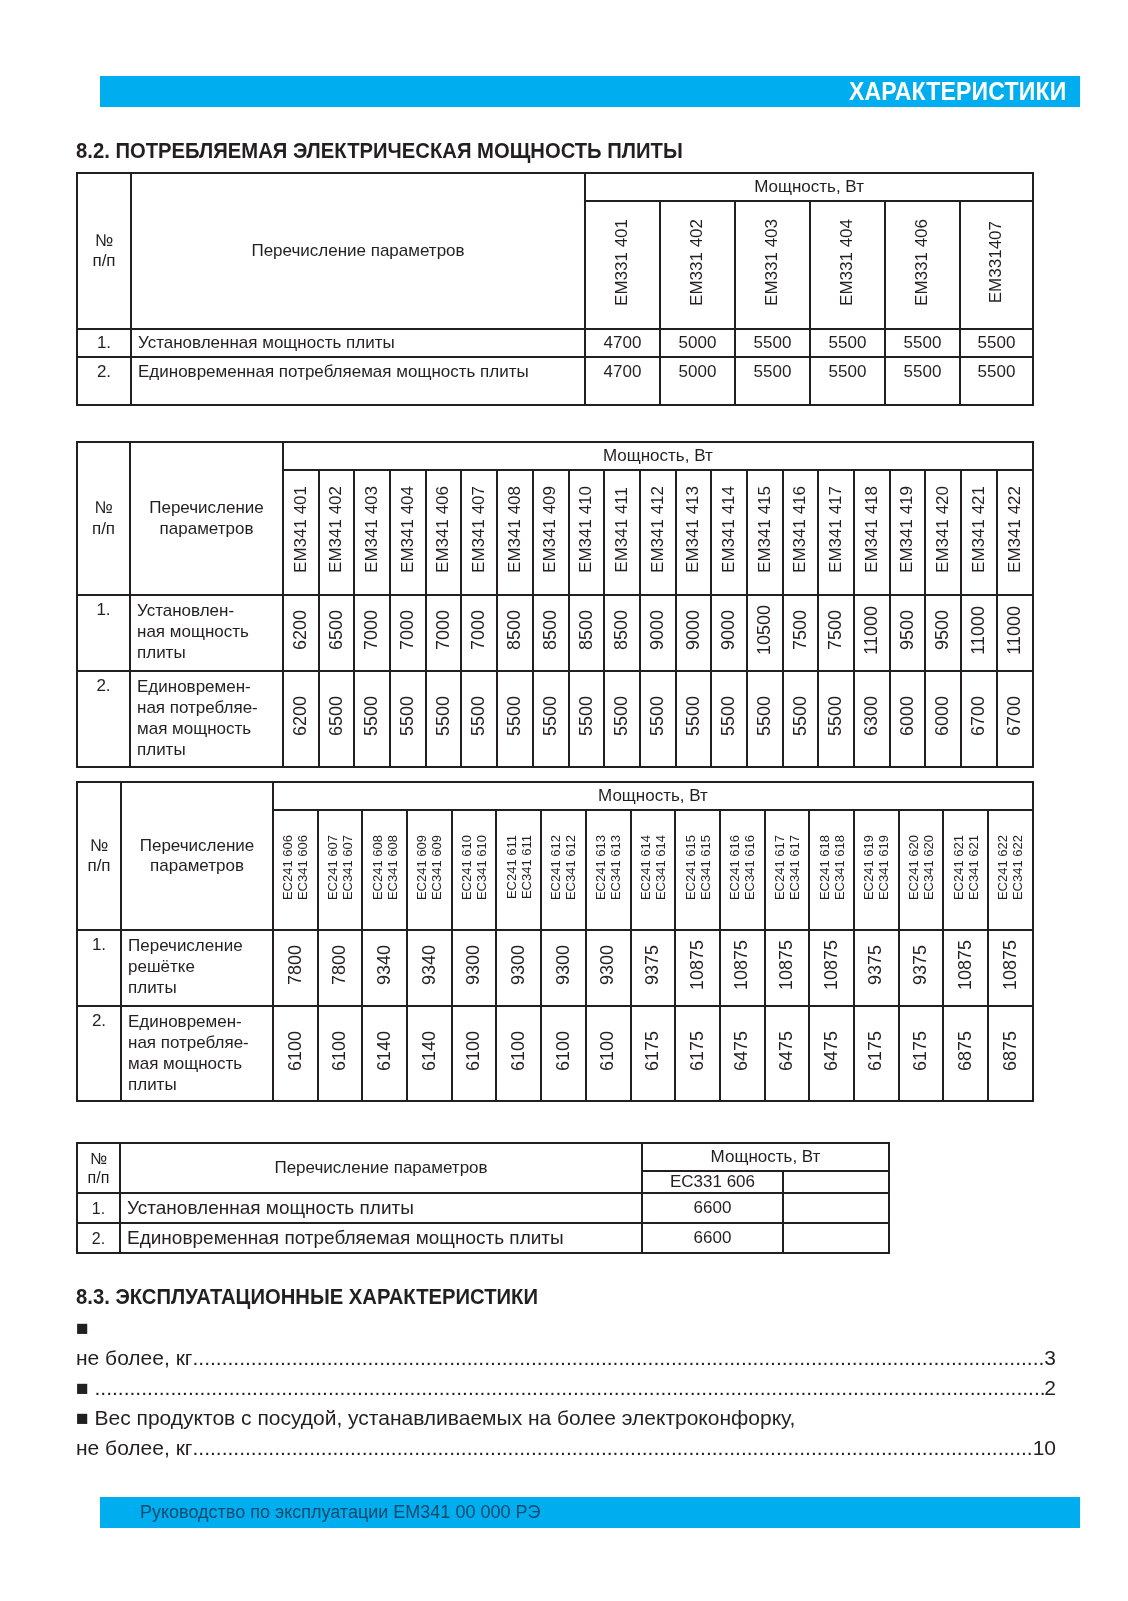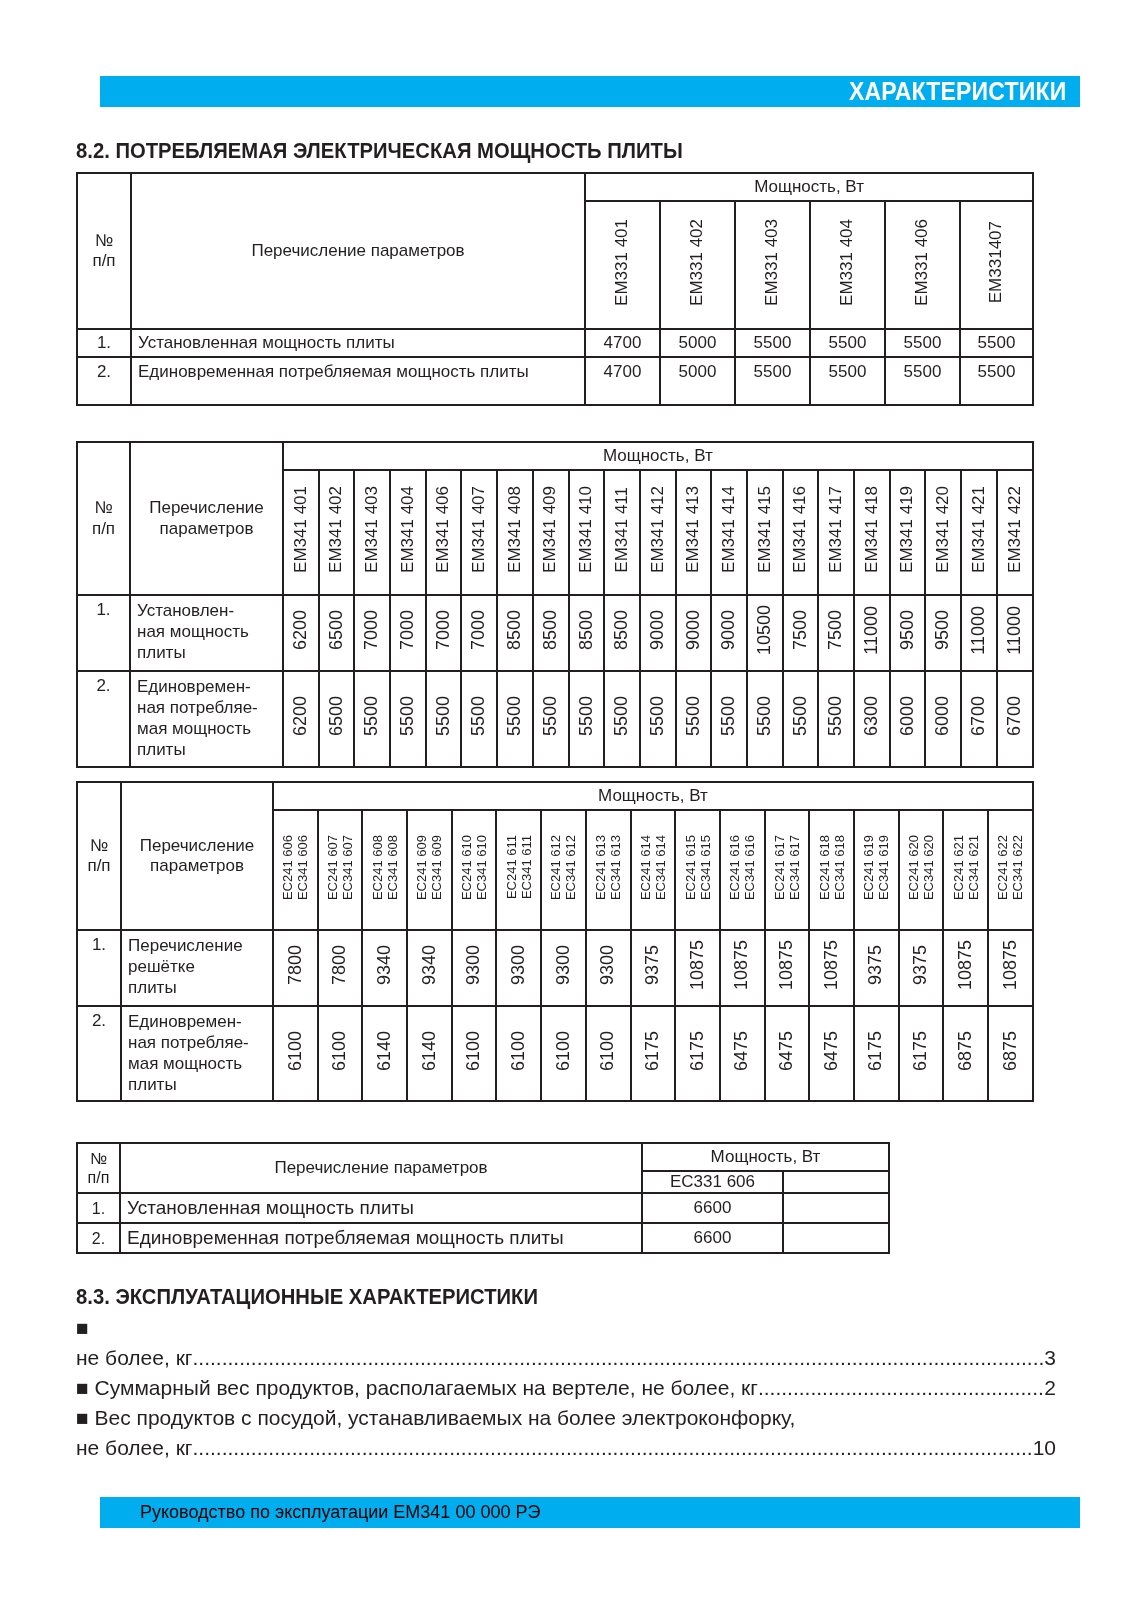--- a/index.html
+++ b/index.html
@@ -14,21 +14,21 @@
   .vtext.small { font-size: 13px; line-height: 15px; }
   .vval { display: inline-block; writing-mode: vertical-rl; transform: rotate(180deg); white-space: nowrap; font-size: 18px; }
   .left { text-align: left; padding-left: 6px; }
   .top { vertical-align: top; padding-top: 4px; }
   .param { font-size: 17px; line-height: 21px; margin-left: 28px; }
   .bullet-list { position: absolute; left: 76px; width: 980px; font-size: 21px; line-height: 30px; }
   .bl-line { display: flex; white-space: nowrap; overflow: hidden; }
   .bl-line .dots { flex: 1; overflow: hidden; white-space: nowrap; }
   .bl-line .dots::after { content: "................................................................................................................................................................................................................................................"; }
   .bottom-bar { left: 76px; top: 1497px; width: 980px; height: 31px; }
-  .bottom-bar .doc { position: absolute; left: 40px; top: 5px; color: #000000; font-size: 18px; }
+  .bottom-bar .doc { position: absolute; left: 40px; top: 5px; color: #0c4a6e; font-size: 18px; }
   .bottom-bar .page { position: absolute; left: 980px; top: 2px; color: #fff; font-weight: bold; font-size: 22px; }
 </style>
 </head>
 <body>
 
 <div class="bar top-bar">
   <span class="title">ХАРАКТЕРИСТИКИ</span>
 </div>
 
 <div class="h2" style="top:138px;">8.2. ПОТРЕБЛЯЕМАЯ ЭЛЕКТРИЧЕСКАЯ МОЩНОСТЬ ПЛИТЫ</div>
@@ -281,21 +281,21 @@
 <div class="bullet-list" style="top:1313px;">
   <div class="bl-line">
     <span>■</span>&nbsp;
   </div>
   <div class="bl-line">
     <span>не более, кг</span>
       <span class="dots"></span>
       <span>3</span>
   </div>
   <div class="bl-line">
-    <span>■</span>&nbsp;<span>Суммарный вес продуктов, располагаемых на вертеле, не более, кг</span><span class="dots"></span><span>2</span>
+    <span>■</span>&nbsp;<span class="dots"></span><span>2</span>
   </div>
   <div class="bl-line">
     <span>■</span>&nbsp;<span>Вес продуктов с посудой, устанавливаемых на более электроконфорку,</span>
   </div>
   <div class="bl-line">
     <span>не более, кг</span>
       <span class="dots"></span>
       <span>10</span>
   </div>
 </div>

